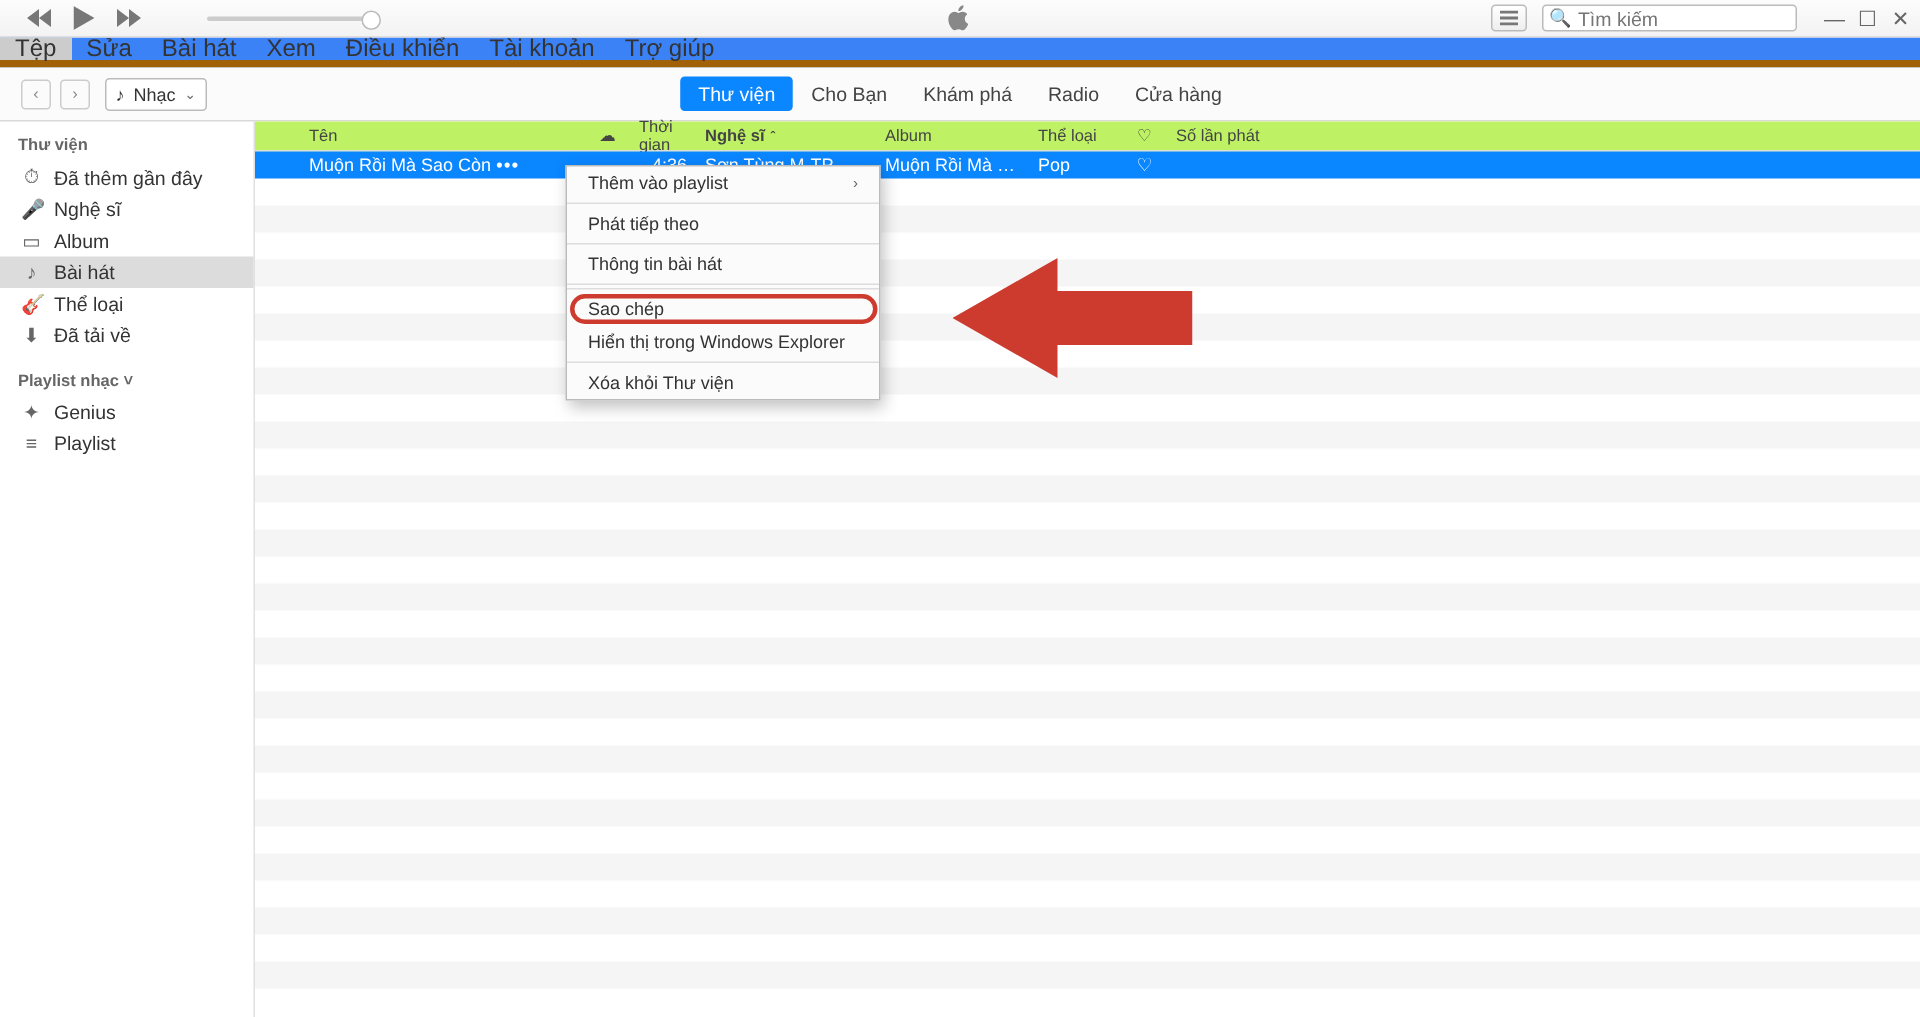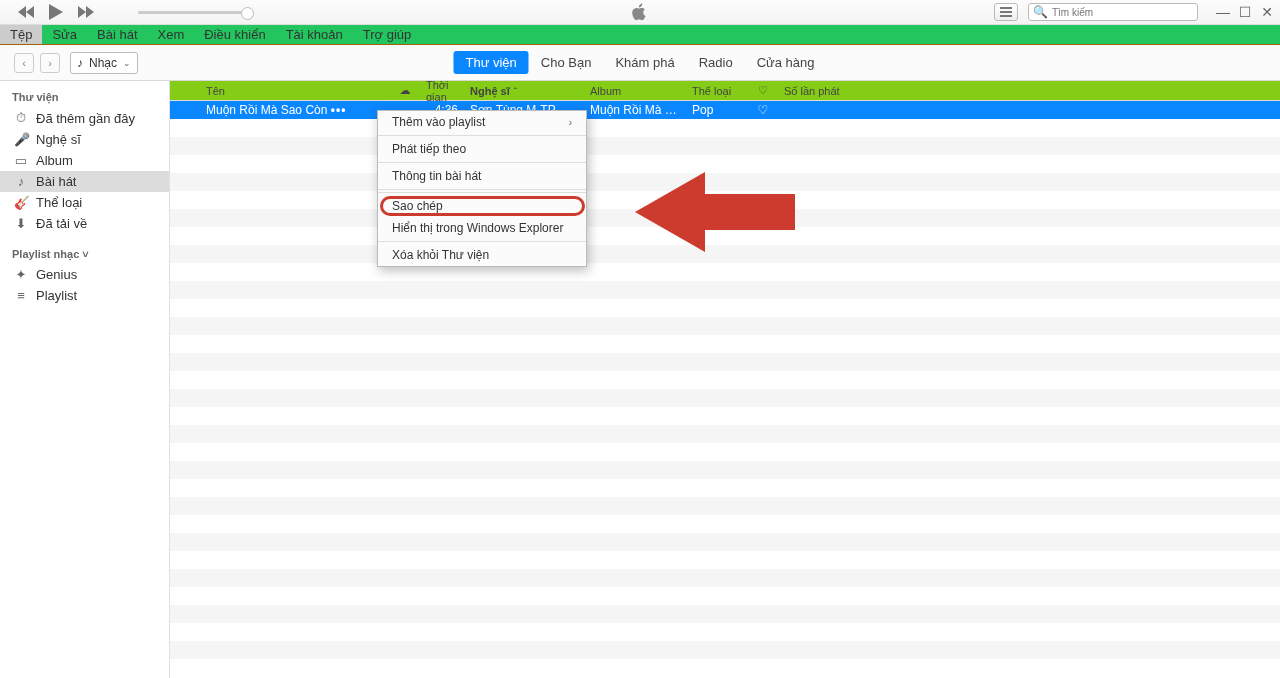--- a/index.html
+++ b/index.html
@@ -10,26 +10,26 @@
   .playback { display:flex; align-items:center; gap:14px; padding-left:18px;}
   .pbtn { width:16px; height:16px; display:flex; align-items:center; justify-content:center; color:#777; cursor:pointer;}
   .pbtn svg { display:block; }
   .volume { margin-left:30px; width:110px; height:3px; background:#ccc; border-radius:2px; position:relative;}
   .volume::after{ content:""; position:absolute; right:-6px; top:-4px; width:11px; height:11px; background:#fff; border:1px solid #bbb; border-radius:50%;}
   .apple-logo { position:absolute; left:50%; transform:translateX(-50%); color:#888;}
   .apple-logo svg{display:block;}
   .right-controls{ position:absolute; right:6px; display:flex; align-items:center; gap:10px;}
   .list-btn{ width:24px; height:18px; border:1px solid #bbb; border-radius:3px; display:flex; align-items:center; justify-content:center; color:#777; cursor:pointer; background:linear-gradient(#fff,#eee);}
   .search-box { width:170px; height:18px; border:1px solid #bbb; border-radius:3px; background:#fff; display:flex; align-items:center; padding:0 4px; gap:4px; color:#888;}
-  .search-box input{ border:none; outline:none; font-size:10px; width:100%; background:transparent;}
+  .search-box input{ border:none; outline:none; font-size:13px; width:100%; background:transparent;}
   .win-btns{ display:flex; gap:8px; margin-left:8px; color:#666; font-size:14px;}
   .win-btn{cursor:pointer; width:14px; text-align:center;}
 
   
-  .menubar { height:20px; background:#22c55e; border-bottom:1px solid #a16207; display:flex; align-items:stretch; font-size:13px;}
+  .menubar { height:20px; background:#3b82f6; border-bottom:5px solid #a16207; display:flex; align-items:stretch; font-size:16px;}
   .menu-item{ padding:2px 10px; display:flex; align-items:center; cursor:pointer;}
   .menu-item.active{ background:#ccc;}
 
   
   .navrow{ height:36px; display:flex; align-items:center; border-bottom:1px solid #d9d9d9; position:relative; background:#fbfbfb;}
   .arrows{ display:flex; gap:6px; padding-left:14px;}
   .arrow-btn{ width:20px; height:20px; border:1px solid #ccc; border-radius:3px; display:flex; align-items:center; justify-content:center; cursor:pointer; color:#888; font-size:11px;}
   .media-select{ margin-left:10px; height:22px; border:1px solid #bbb; border-radius:3px; background:#fff; display:flex; align-items:center; padding:0 6px; gap:6px; cursor:pointer; font-size:12px;}
   .media-select .caret{font-size:9px; color:#666;}
   .center-tabs{ position:absolute; left:50%; transform:translateX(-50%); display:flex; gap:0;}
@@ -38,21 +38,21 @@
 
   
   .main{ display:flex; height:calc(678px - 25px - 20px - 36px);}
   .sidebar{ width:170px; border-right:1px solid #e0e0e0; background:#fff; padding-top:6px;}
   .sb-header{ font-size:11px; font-weight:600; color:#666; padding:4px 12px;}
   .sb-item{ display:flex; align-items:center; gap:8px; padding:3px 14px; font-size:13px; cursor:pointer; color:#333;}
   .sb-item.active{ background:#dcdcdc;}
   .sb-item .ico{ width:14px; text-align:center; color:#666;}
 
   .content{ flex:1; position:relative; background:#fff;}
-  .col-headers{ height:20px; display:flex; align-items:center; font-size:11px; color:#444; border-bottom:1px solid #ddd; background:#84cc16;}
+  .col-headers{ height:20px; display:flex; align-items:center; font-size:11px; color:#444; border-bottom:1px solid #ddd; background:#bef264;}
   .col{ padding:0 6px; display:flex; align-items:center; gap:4px; height:100%;}
   .col.tick{ width:30px; justify-content:center;}
   .col.name{ width:190px;}
   .col.cloud{ width:30px; justify-content:center;}
   .col.time{ width:44px;}
   .col.artist{ width:120px; font-weight:600;}
   .col.album{ width:102px;}
   .col.genre{ width:62px;}
   .col.heart{ width:30px; justify-content:center;}
   .col.plays{ width:80px;}

